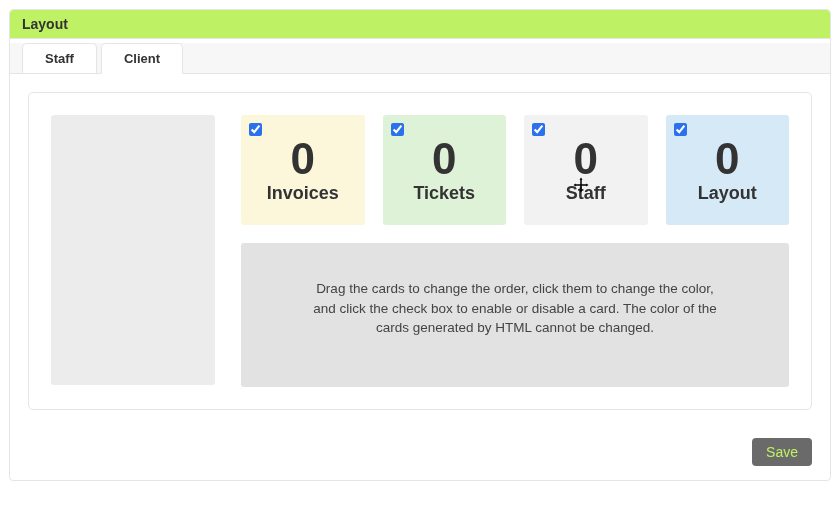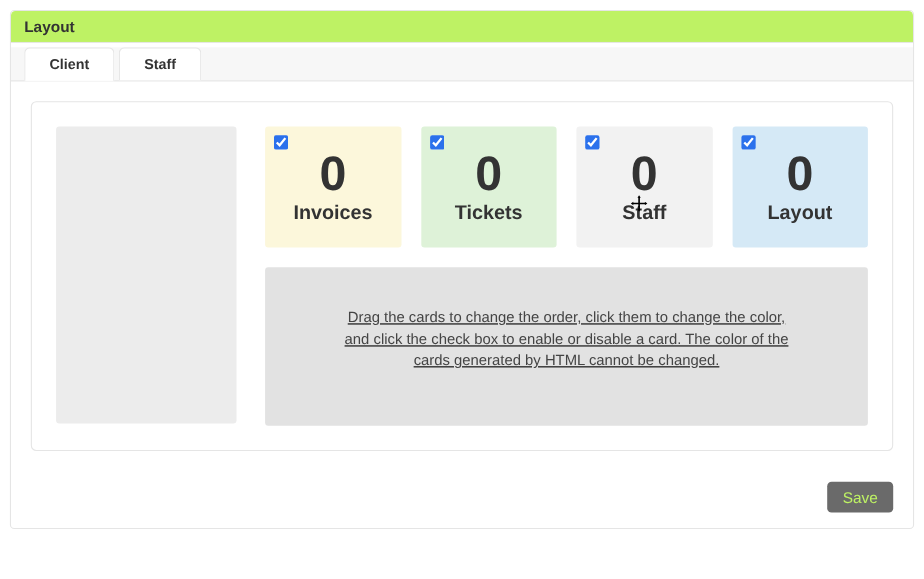--- a/index.html
+++ b/index.html
@@ -120,21 +120,20 @@
     .card-grey   { background: #f2f2f2; }
     .card-blue   { background: #d5e9f6; }
     .instructions-box {
       background: #e2e2e2;
       border-radius: 3px;
       padding: 36px 60px;
       min-height: 144px;
       display: flex;
       align-items: flex-start;
       justify-content: center;
-      text-decoration: underline;
     }
     .instructions-text {
       color: #444;
       font-size: 13.5px;
       font-weight: 500;
       text-align: center;
       line-height: 1.45;
       max-width: 420px;
     }
     .footer-actions {
@@ -162,22 +161,22 @@
     }
   </style>
 </head>
 <body>
 
 <div class="panel">
   <div class="panel-header">Layout</div>
 
   <div class="tabs-bar">
     <div class="tabs">
+      <div class="tab inactive">Staff</div>
       <div class="tab active">Client</div>
-      <div class="tab inactive">Staff</div>
     </div>
   </div>
 
   <div class="panel-body">
     <div class="inner-box">
 
       <div class="sidebar-placeholder"></div>
 
       <div class="right-col">
 

